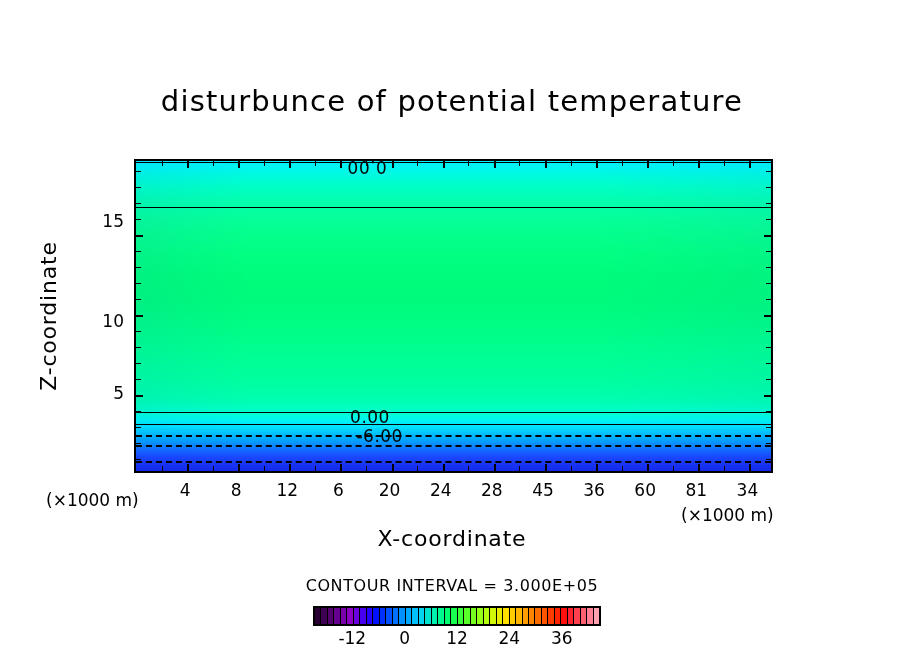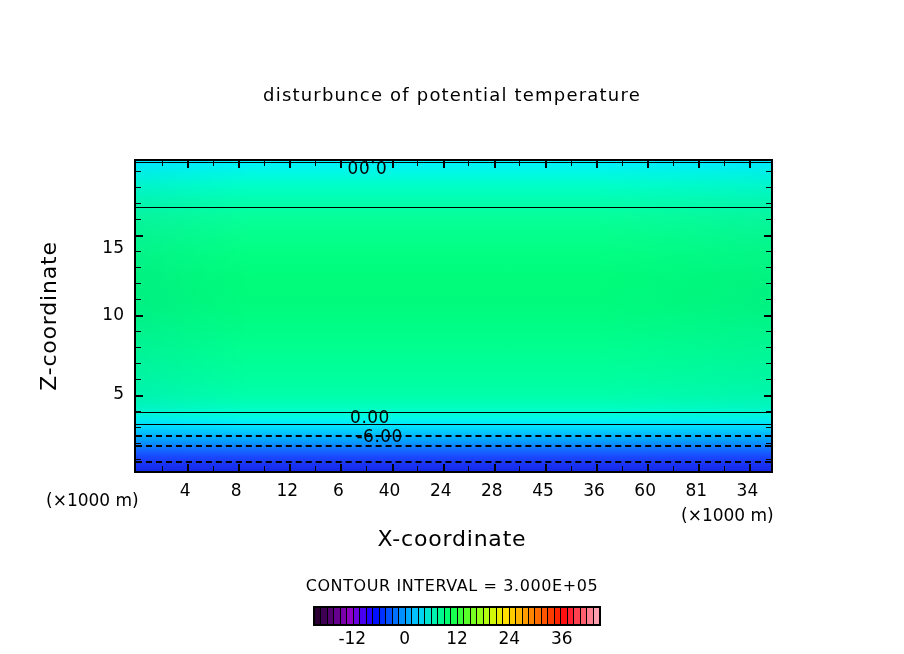--- a/index.html
+++ b/index.html
@@ -16,21 +16,21 @@
     color: #000000;
   }
 
   
   #plot-title {
     position: absolute;
     left: 0;
     top: 84px;
     width: 904px;
     text-align: center;
-    font-size: 18px;
+    font-size: 29px;
     letter-spacing: 1.2px;
     font-weight: 400;
     color: #000;
     white-space: nowrap;
   }
 
   
   #plot-frame {
     position: absolute;
     left: 134px;
@@ -341,33 +341,33 @@
       <div class="tick-y minor" style="top: 9.61224px;"></div>
       <div class="tick-y minor right" style="top: 9.61224px;"></div>
     </div>
 </div>
 
 <div id="xtick-labels">
     <div class="xtick-label" style="left: 185.12px; top: 480px;">4</div>
     <div class="xtick-label" style="left: 236.24px; top: 480px;">8</div>
     <div class="xtick-label" style="left: 287.36px; top: 480px;">12</div>
     <div class="xtick-label" style="left: 338.48px; top: 480px;">6</div>
-    <div class="xtick-label" style="left: 389.6px; top: 480px;">40</div>
+    <div class="xtick-label" style="left: 389.6px; top: 480px;">20</div>
     <div class="xtick-label" style="left: 440.72px; top: 480px;">24</div>
     <div class="xtick-label" style="left: 491.84px; top: 480px;">28</div>
     <div class="xtick-label" style="left: 542.96px; top: 480px;">45</div>
     <div class="xtick-label" style="left: 594.08px; top: 480px;">36</div>
     <div class="xtick-label" style="left: 645.2px; top: 480px;">60</div>
     <div class="xtick-label" style="left: 696.32px; top: 480px;">81</div>
     <div class="xtick-label" style="left: 747.44px; top: 480px;">34</div>
   </div>
 <div id="ytick-labels">
     <div class="ytick-label" style="left: 92px; width: 32px; top: 392.898px;">5</div>
-    <div class="ytick-label" style="left: 92px; width: 32px; top: 314px;">10</div>
-    <div class="ytick-label" style="left: 92px; width: 32px; top: 247px;">15</div>
+    <div class="ytick-label" style="left: 92px; width: 32px; top: 321px;">10</div>
+    <div class="ytick-label" style="left: 92px; width: 32px; top: 221px;">15</div>
   </div>
 
 <div id="ylabel">Z-coordinate</div>
 <div id="xlabel">X-coordinate</div>
 <div id="xunit-left">(×1000 m)</div>
 <div id="xunit-right">(×1000 m)</div>
 
 <div id="cbar-caption">CONTOUR INTERVAL =  3.000E+05</div>
 <div id="colorbar-wrap">
     <div class="cbar-cell" style="background: rgb(42, 0, 51);"></div>

